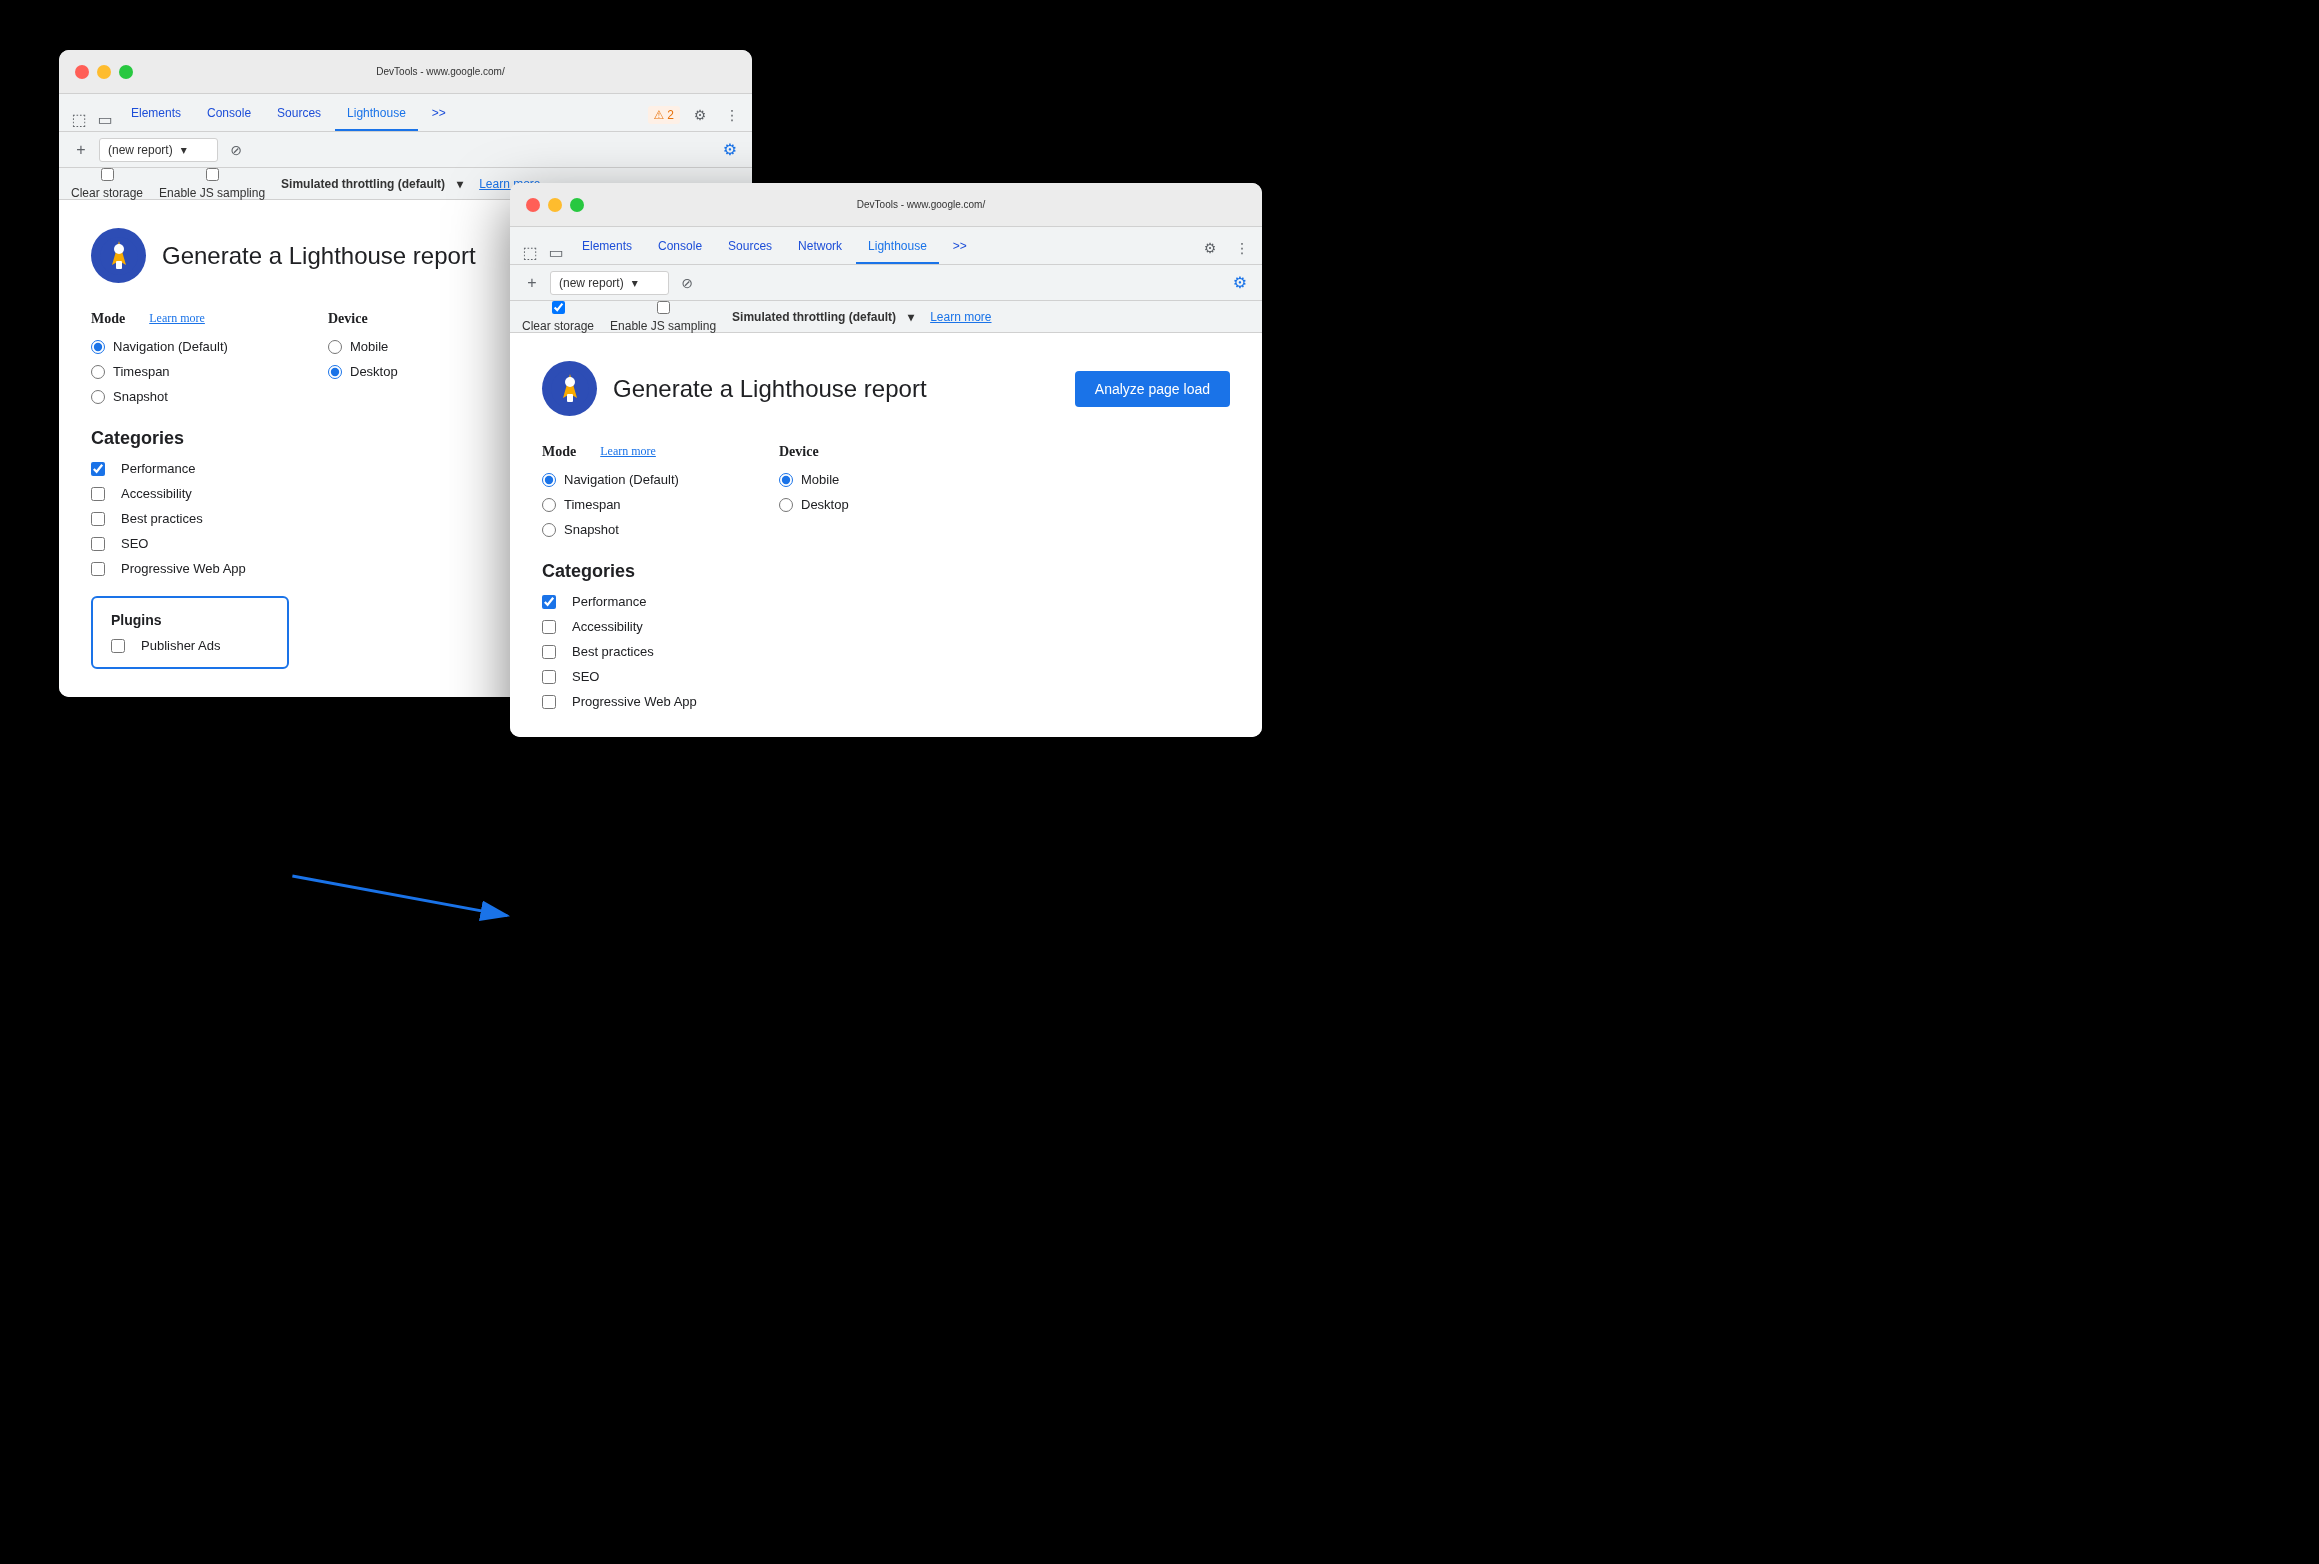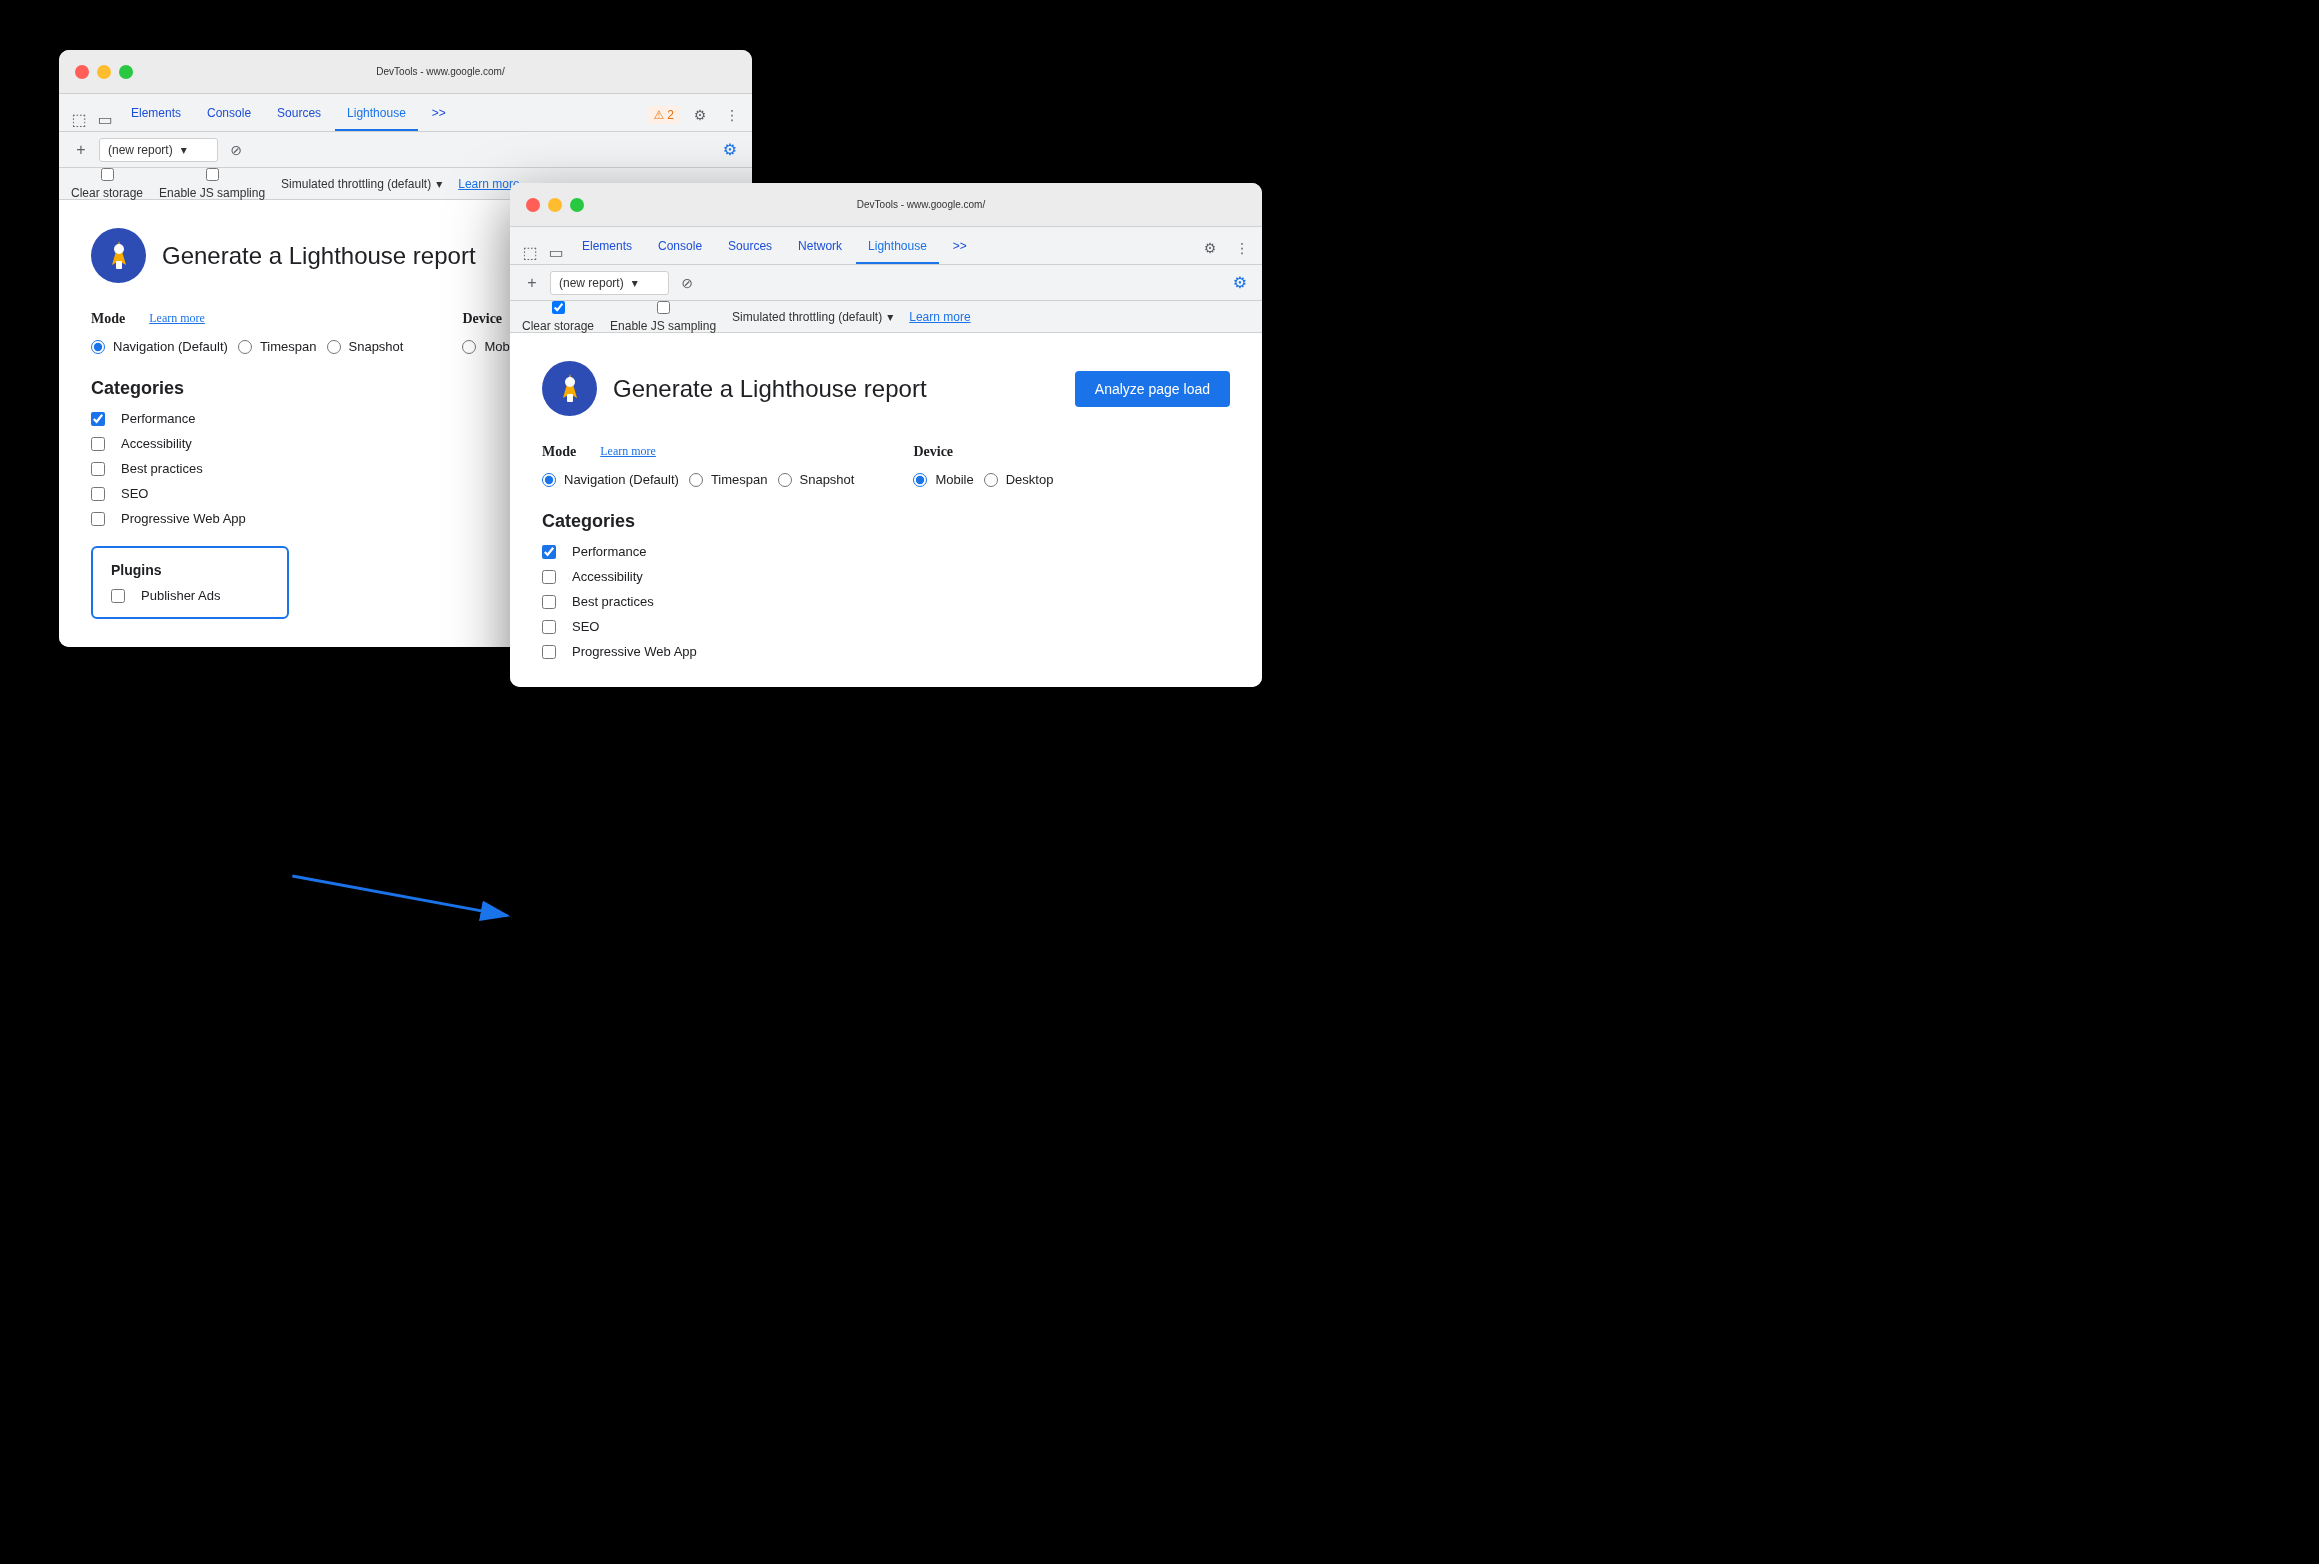--- a/index.html
+++ b/index.html
@@ -192,22 +192,23 @@
     }
 
     .checkbox-label input[type="checkbox"] {
       width: 13px;
       height: 13px;
     }
 
     .throttling-select {
       display: flex;
       align-items: flex-start;
-      gap: 5px;
-      cursor: pointer;
+      gap: 12px;
+      cursor: pointer;
+      font-weight: bold;
     }
 
     .learn-more-link {
       color: #1a73e8;
       text-decoration: underline;
       cursor: pointer;
       font-size: 12px;
     }
 
     
@@ -279,20 +280,21 @@
     }
 
     .section-title {
       font-size: 14px;
       font-weight: 600;
       color: #202124;
     }
 
     .radio-group {
       display: flex;
+      flex-direction: column;
       gap: 10px;
     }
 
     .radio-item {
       display: flex;
       align-items: center;
       gap: 8px;
       font-size: 13px;
       color: #202124;
       cursor: pointer;

